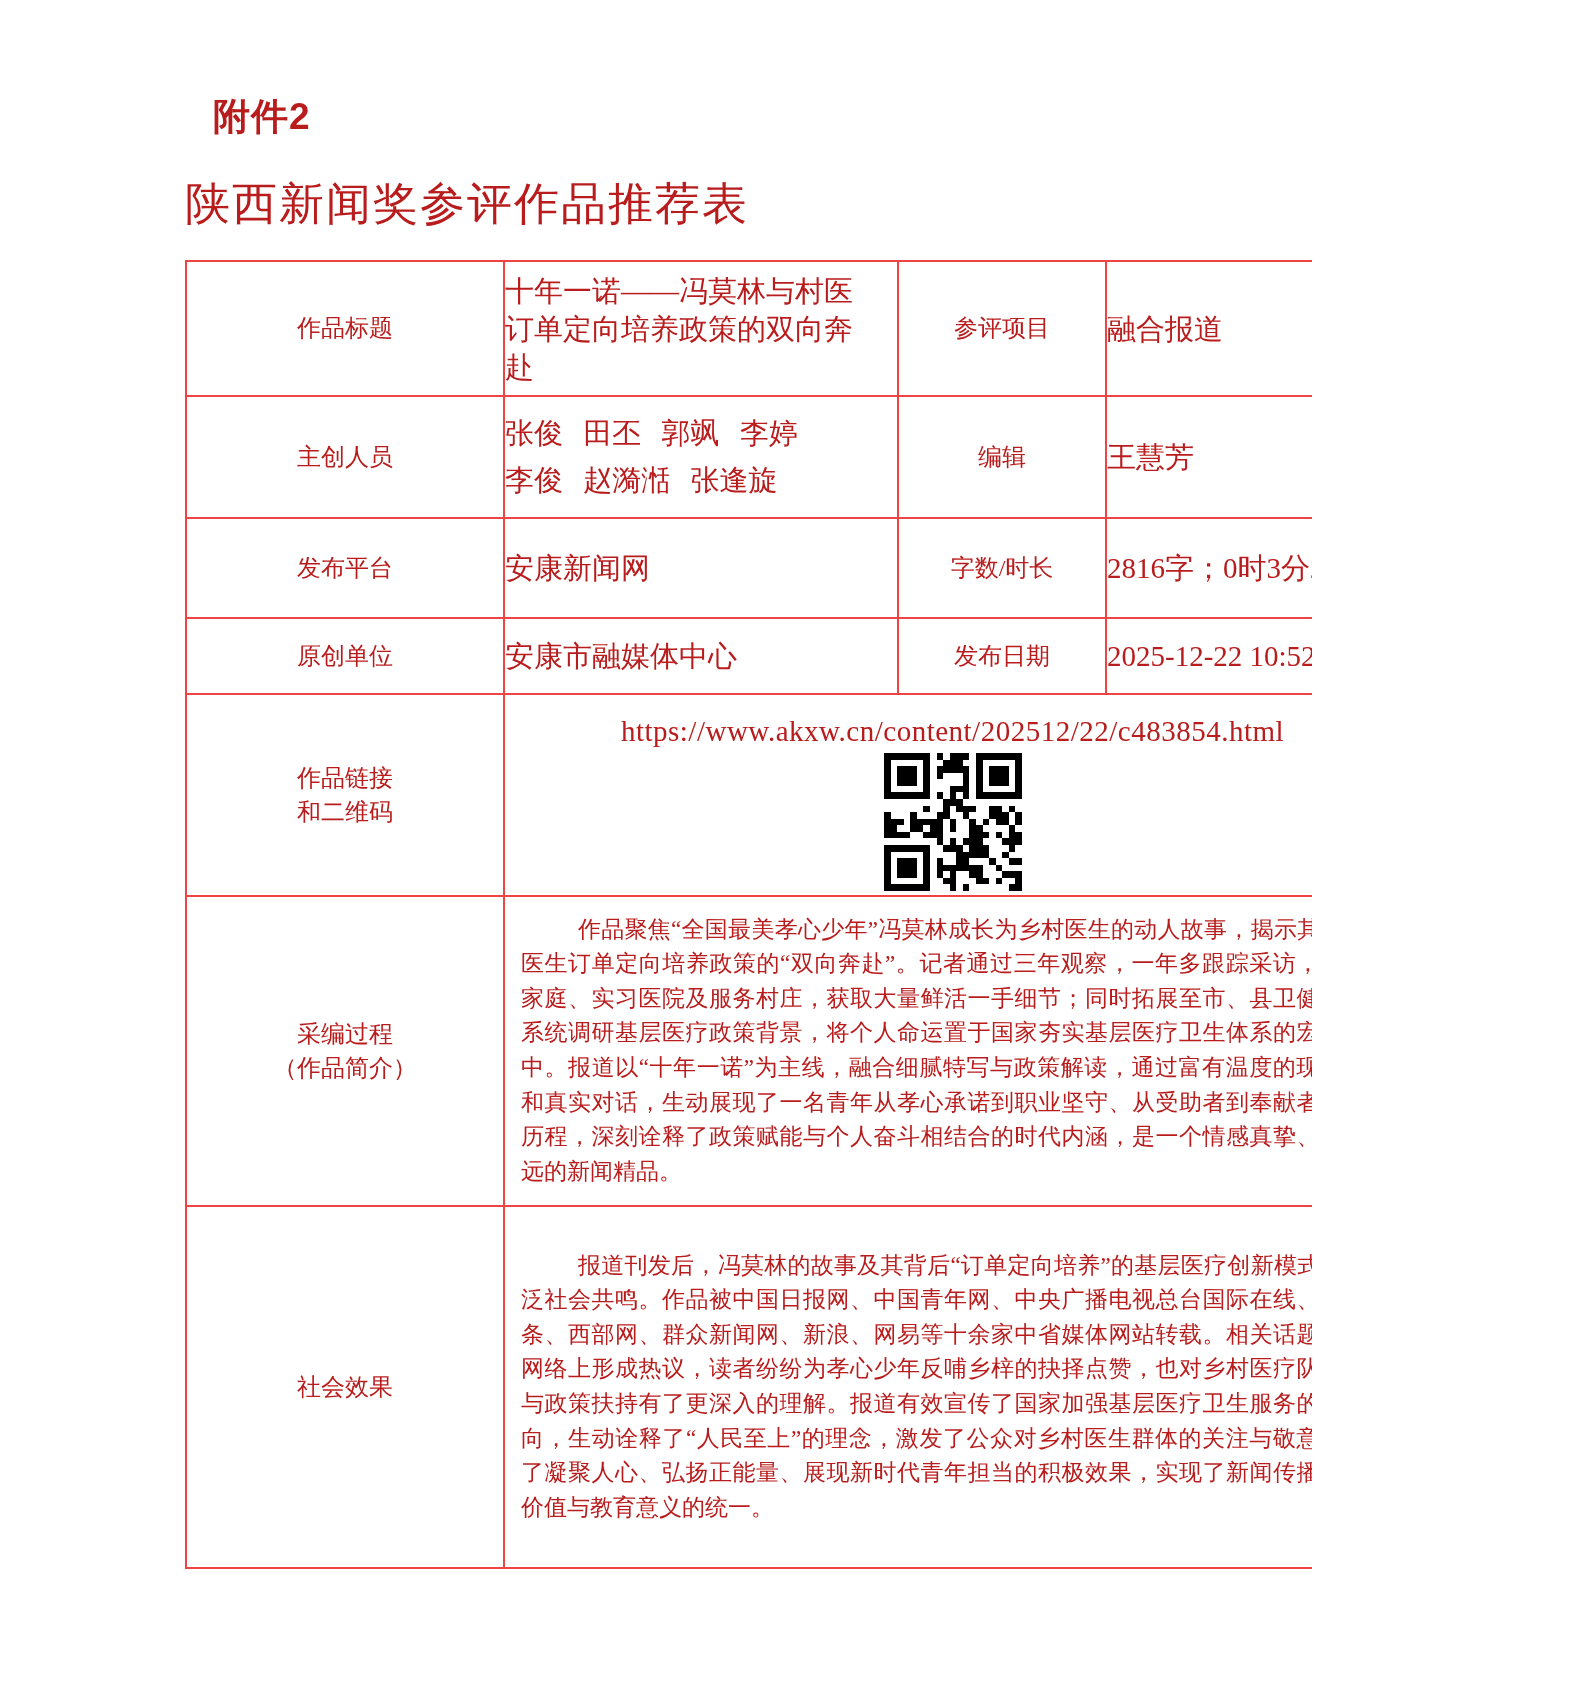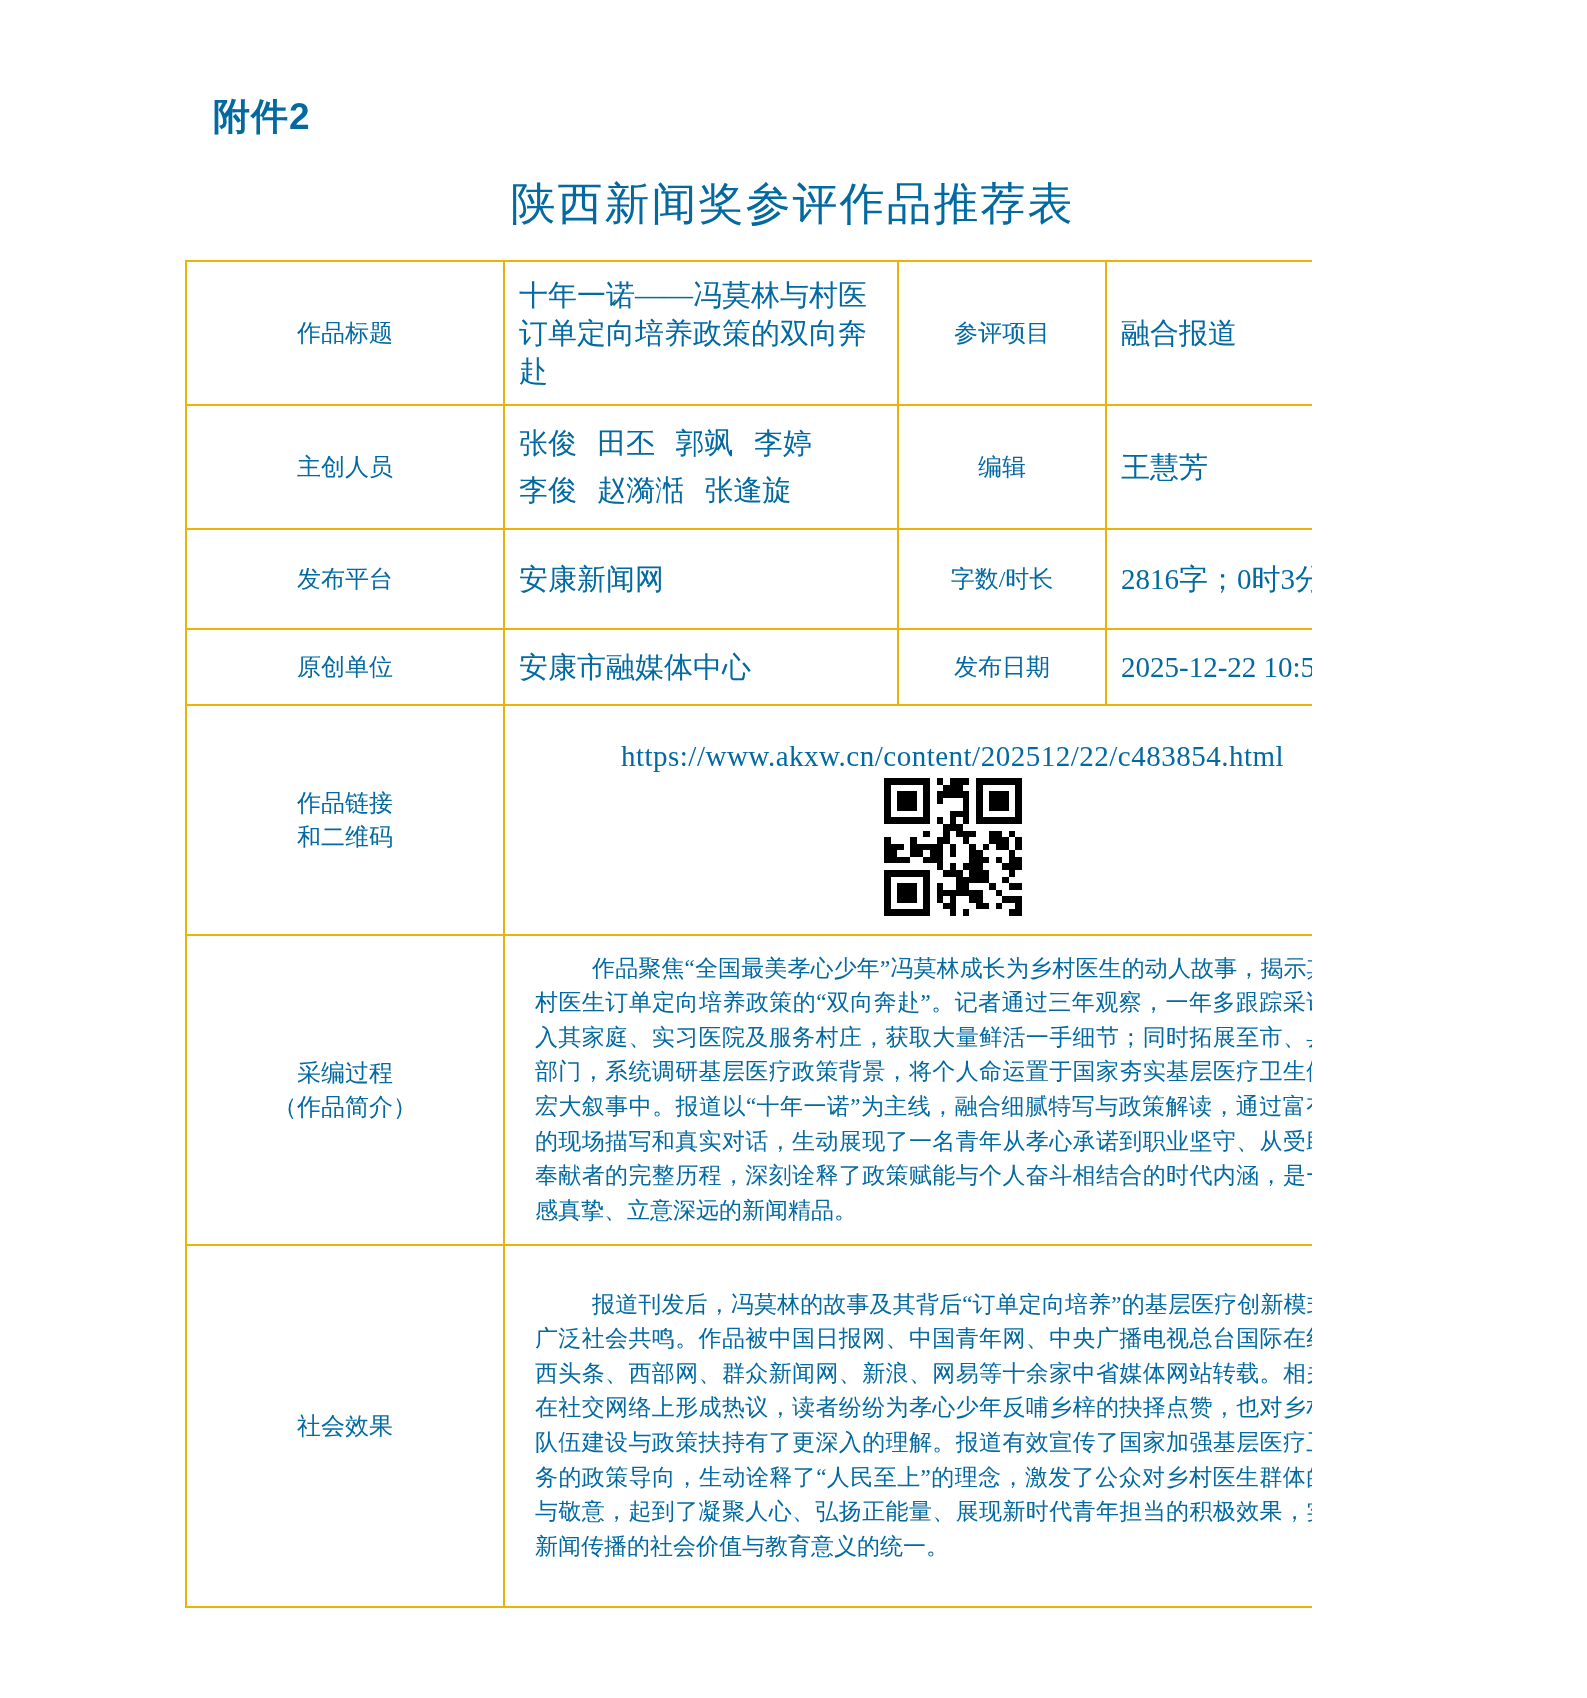--- a/index.html
+++ b/index.html
@@ -1,39 +1,39 @@
 <!DOCTYPE html>
 <html><head>
 <meta charset="utf-8">
 <style>
   html,body{margin:0;padding:0;background:#ffffff;}
   .page{
     position:relative;
     width:1312px;height:1698px;
-    background:#ffffff;color:#0369a1;
+    background:#ffffff;color:#b91c1c;
     font-family:"Liberation Serif","DejaVu Serif",serif;
     overflow:hidden;
   }
   .attachment{
     position:absolute;left:213px;top:92px;
     font-family:"Liberation Sans","DejaVu Sans",sans-serif;
     font-weight:700;font-size:37px;letter-spacing:1px;
   }
   .doc-title{
     position:absolute;left:185px;top:174px;width:1215px;
-    text-align:center;font-size:45px;letter-spacing:2px;
+    text-align:left;font-size:45px;letter-spacing:2px;
     font-weight:400;
     font-family:Liberation Mono, monospace;
   }
   table.form{
     position:absolute;left:185px;top:260px;width:1215px;
     border-collapse:collapse;table-layout:fixed;
   }
   table.form td{
-    border:2px solid #eab308;padding:14px;vertical-align:middle;
+    border:2px solid #ef4444;padding:0;vertical-align:middle;
     overflow:hidden;
   }
   .label-cell{
     text-align:center;font-size:24px;line-height:1.42;
   }
   .value-cell{
     font-size:29px;padding-left:16px;padding-right:20px;
     line-height:38px;
   }
   .creators{line-height:47px;word-spacing:0.45em;}

